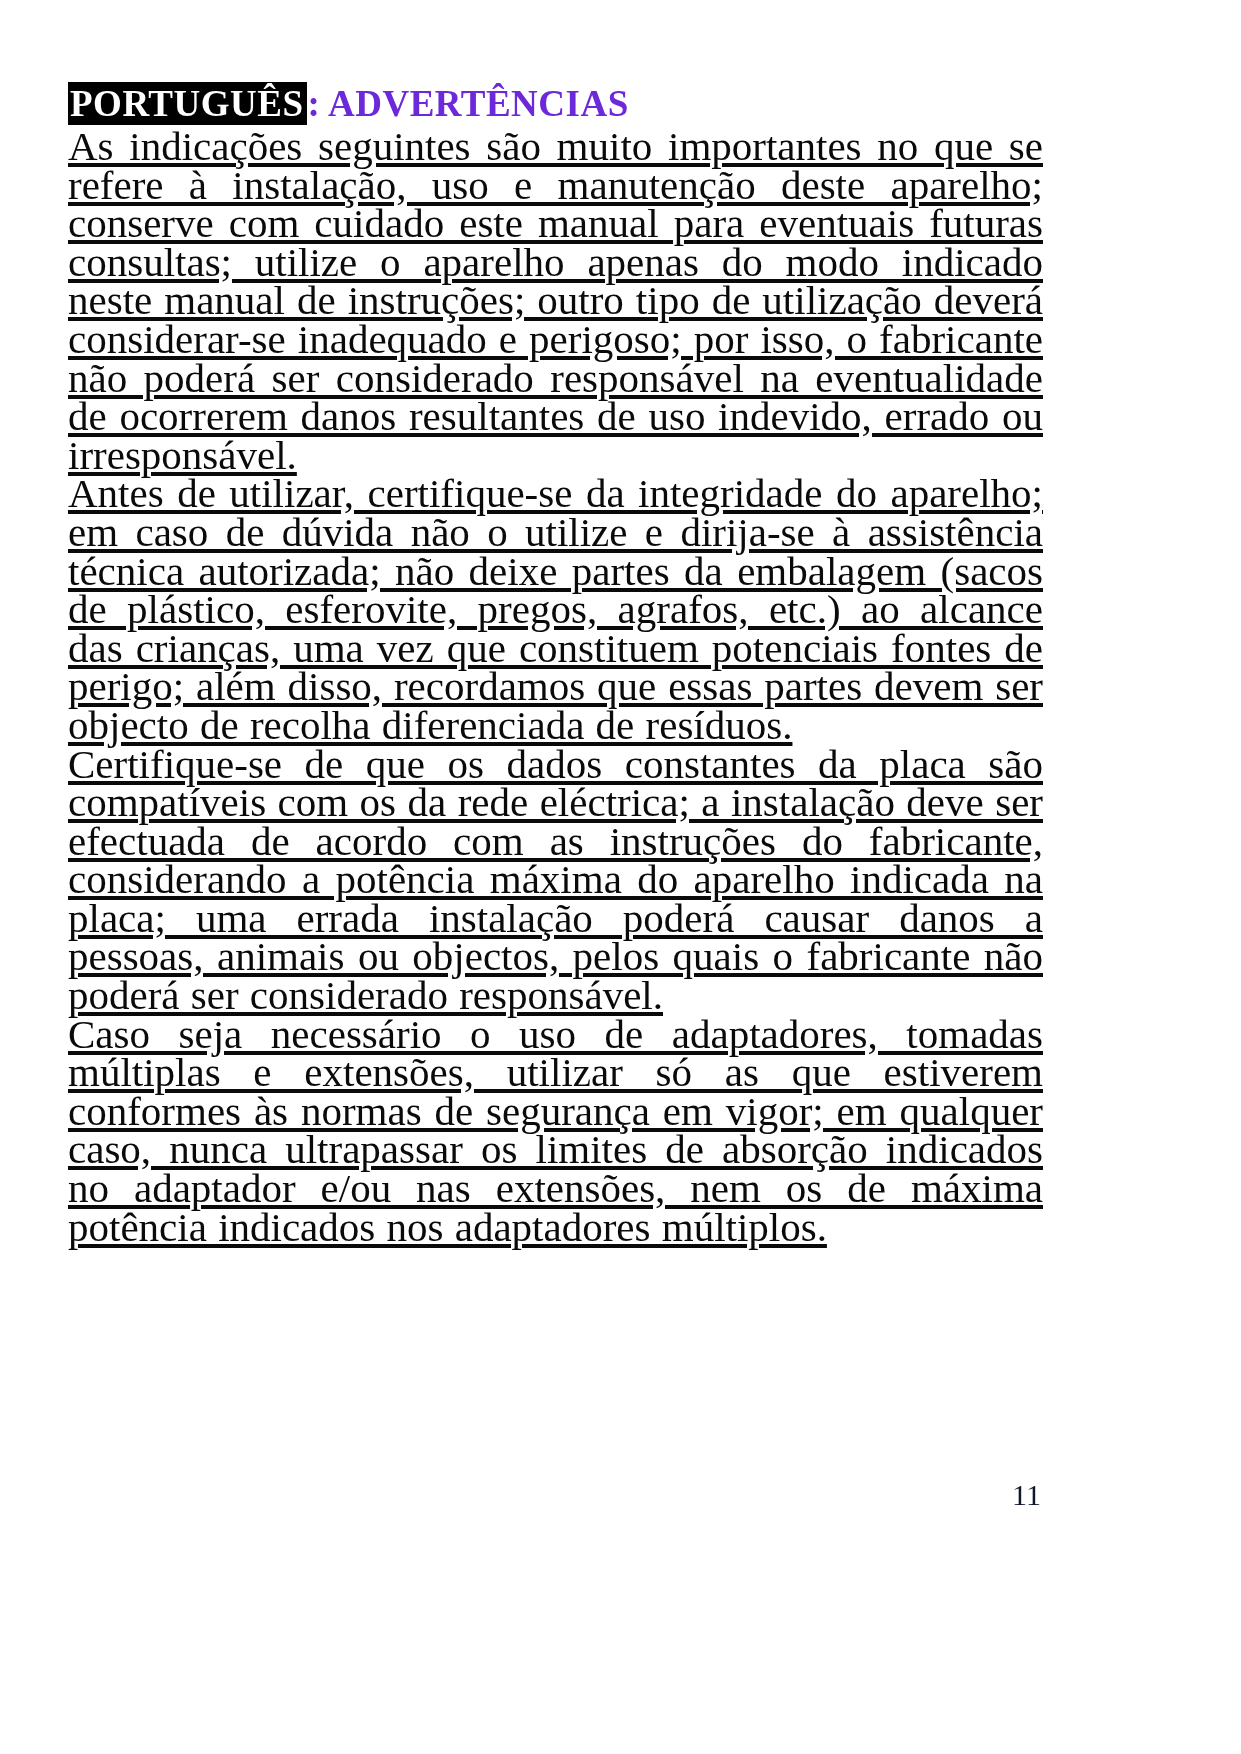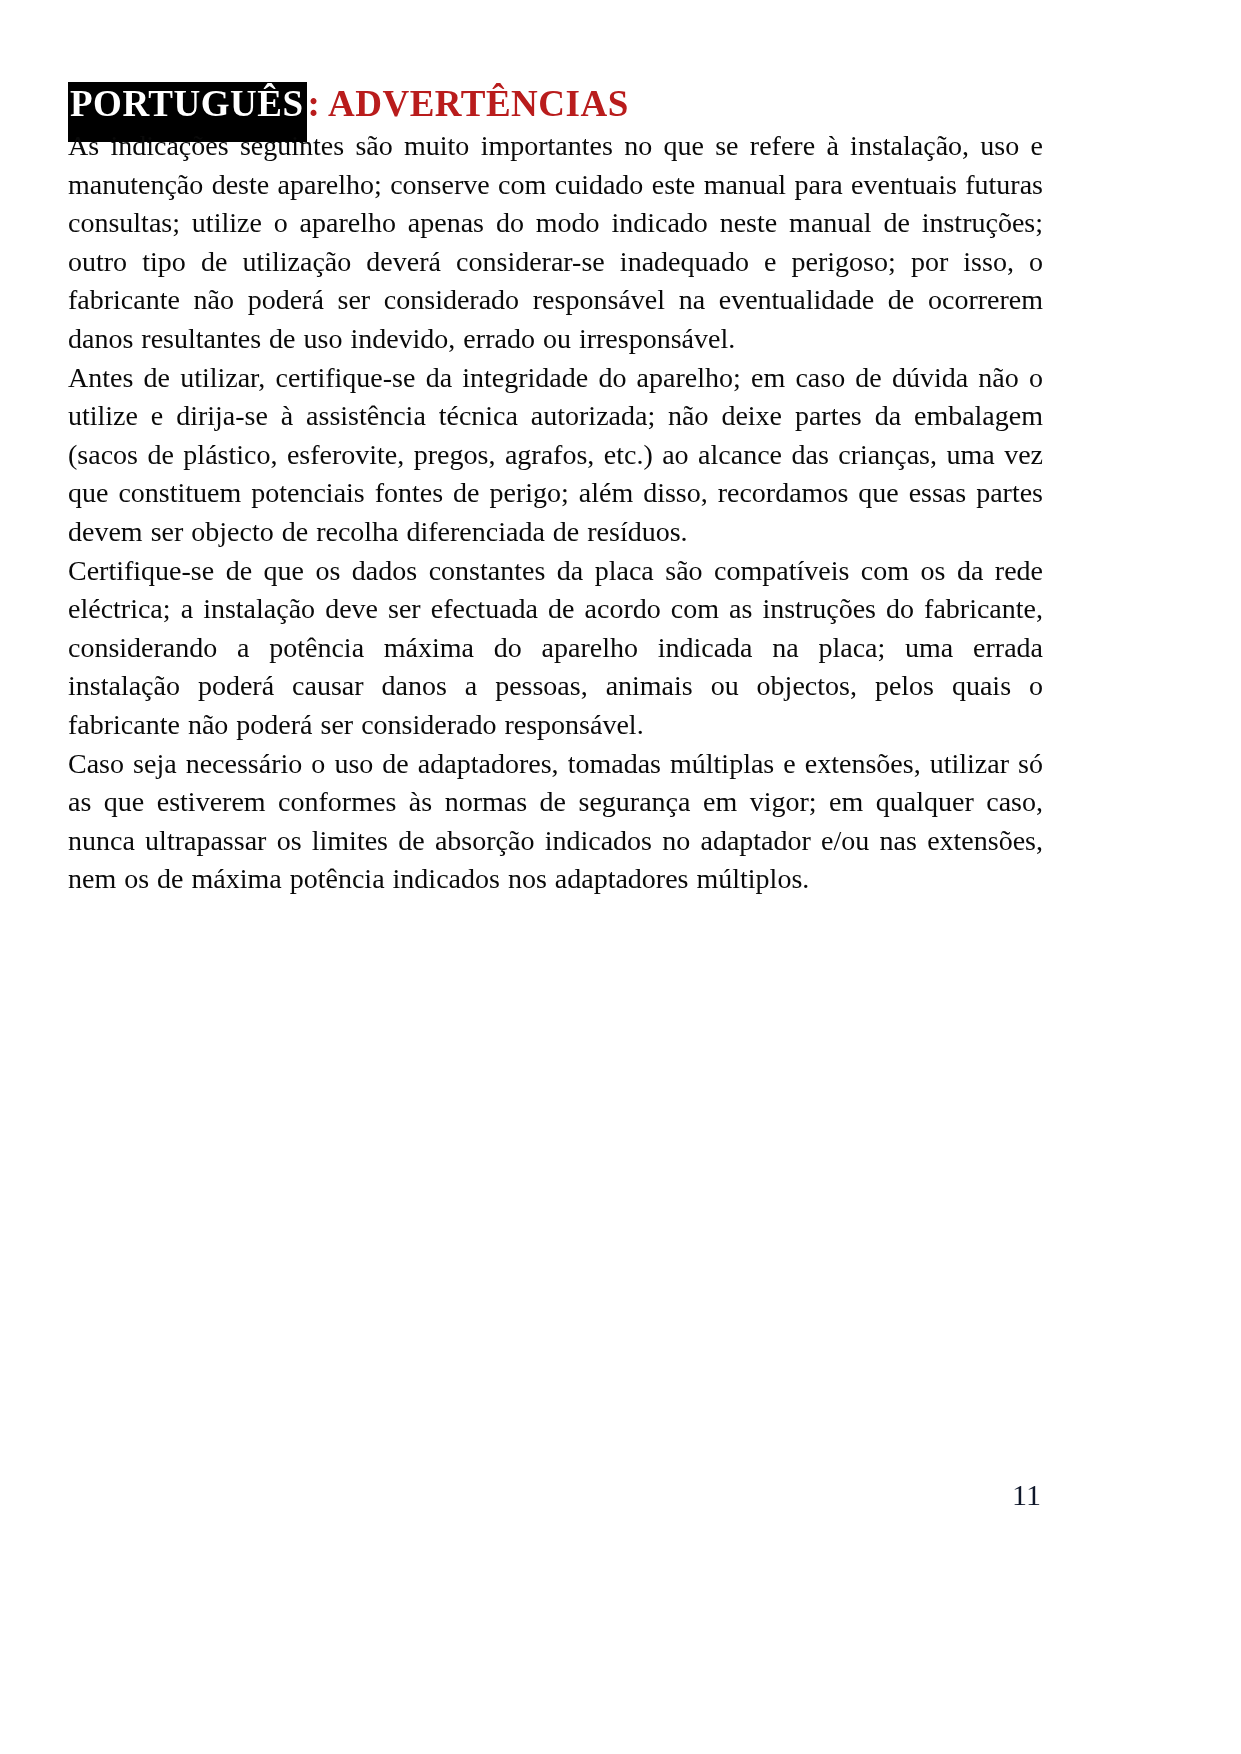--- a/index.html
+++ b/index.html
@@ -28,33 +28,34 @@
     font-size: 37px;
     font-weight: bold;
     letter-spacing: 0.5px;
     margin-bottom: 2px;
     white-space: nowrap;
   }
 
   .title-highlight {
     background: #000000;
     color: #ffffff;
-    padding: 1px 4px 18px 2px;
+    padding: 1px 4px 1px 2px;
   }
 
   .title-rest {
-    color: #b91c1c;
+    color: #6d28d9;
     text-align: right;
   }
 
   .body-text p {
-    font-size: 28px;
+    font-size: 41px;
     line-height: 38.6px;
     text-align: justify;
     word-spacing: 1px;
+    text-decoration: underline;
   }
 
   .page-number {
     position: absolute;
     right: 200px;
     top: 1478px;
     font-size: 30px;
     color: #0f172a;
   }
 </style>

